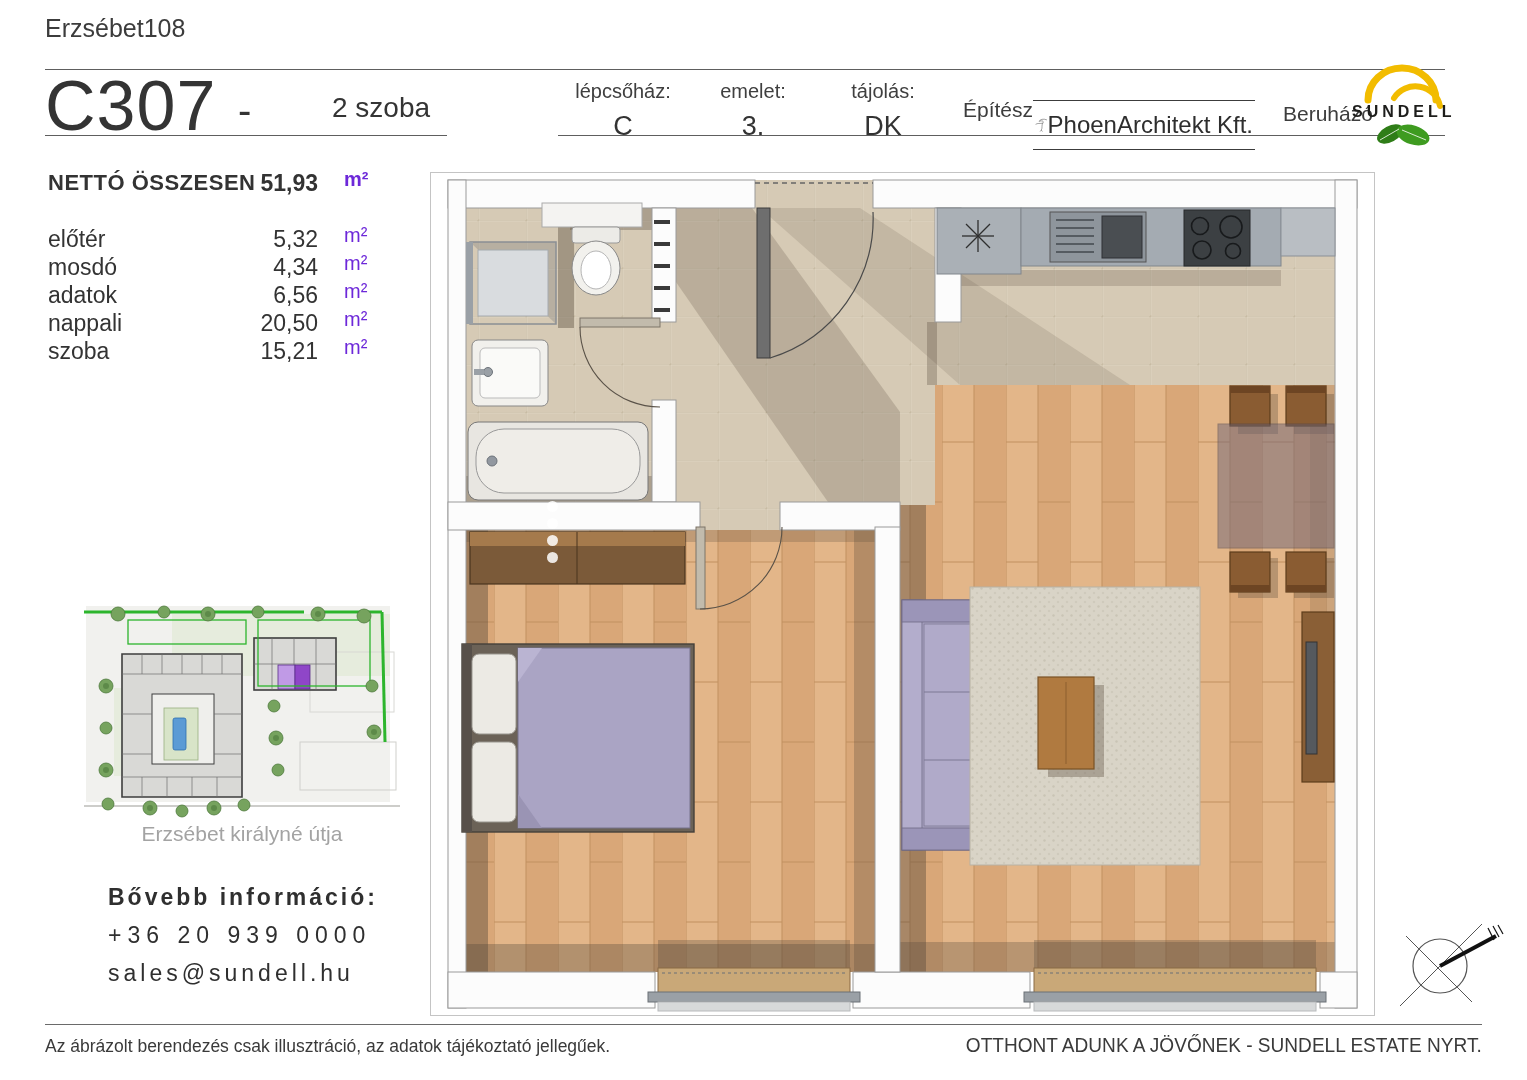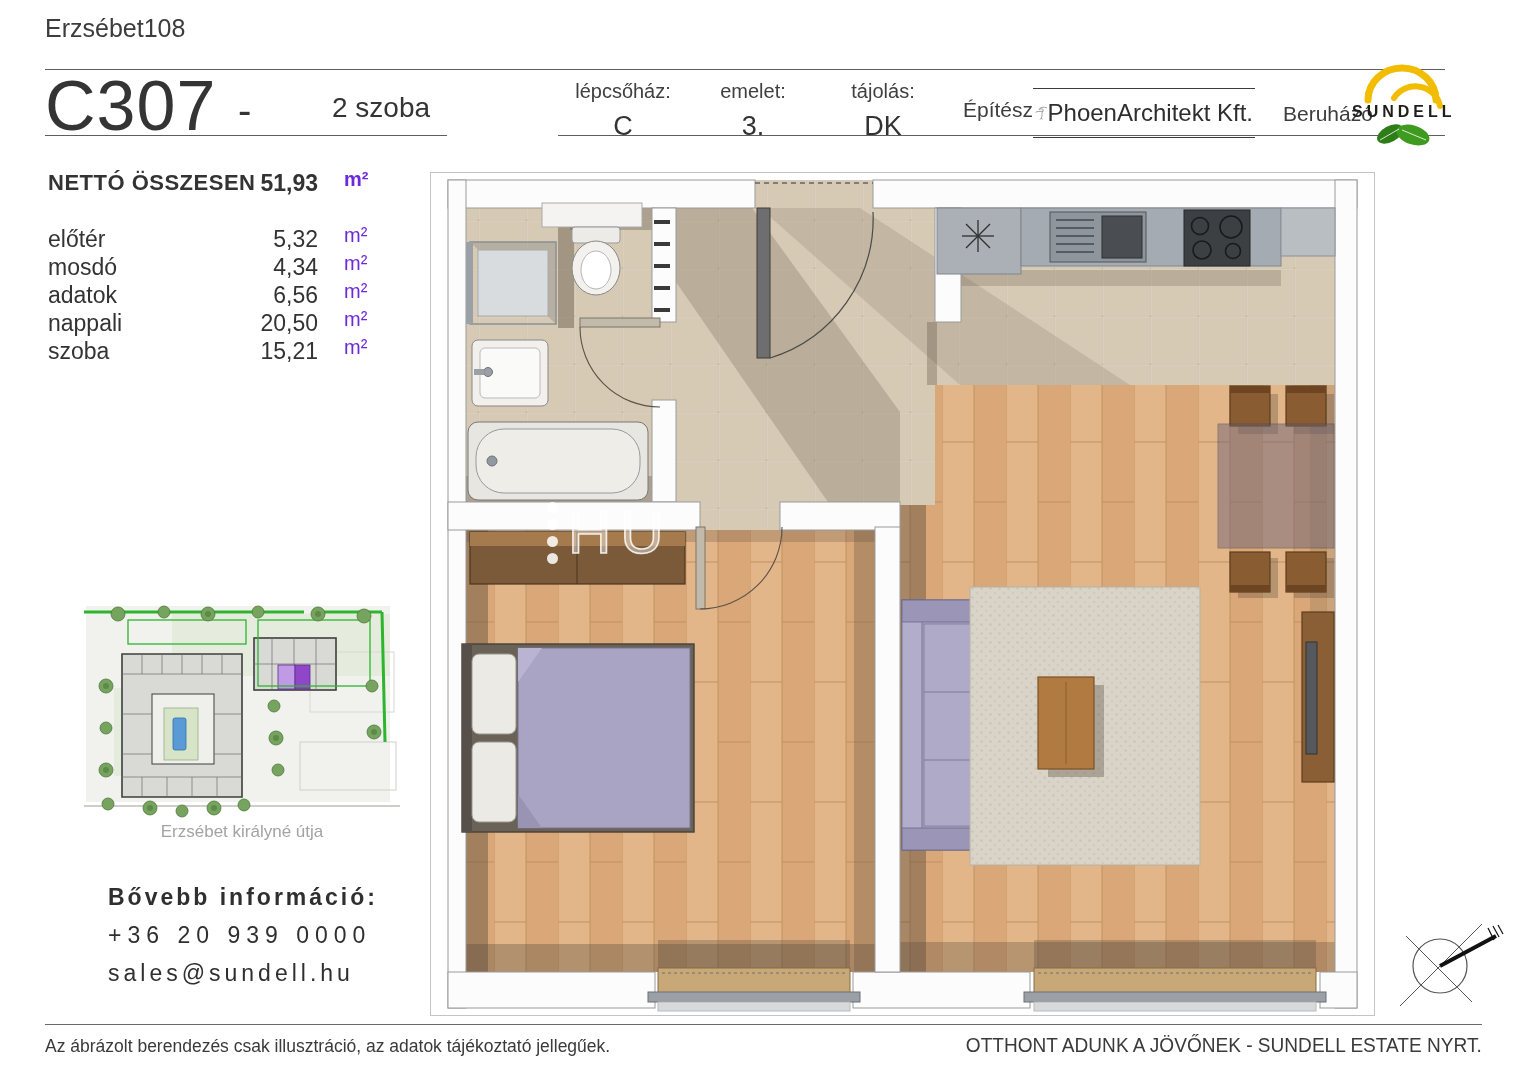--- a/index.html
+++ b/index.html
@@ -13,41 +13,41 @@
   .unitcode{left:45px;top:66px;font-size:70px;letter-spacing:1px;color:#343434;}
   .unitdash{left:238px;top:88px;font-size:40px;color:#343434;}
   .unitrooms{left:332px;top:92px;font-size:28px;color:#343434;}
 
   
   .hcol{position:absolute;width:132px;text-align:center;}
   .hlabel{font-size:20px;color:#3f3f3f;}
   .hvalue{font-size:27px;color:#333;margin-top:8px;}
   .rolelabel{position:absolute;font-size:21px;color:#3d3d3d;}
 
-  .archbox{position:absolute;left:1033px;top:88px;width:218px;
+  .archbox{position:absolute;left:1033px;top:100px;width:218px;
            border-top:1.6px solid #3c3c3c;border-bottom:1.6px solid #3c3c3c;
            display:flex;align-items:center;padding:1px 2px;}
   .archname{font-size:24px;color:#2e2e2e;white-space:nowrap;}
 
   .sundell{position:absolute;left:1352px;top:60px;width:100px;height:92px;}
   .sundellword{position:absolute;left:0;top:43px;width:100px;text-align:center;
                font-size:16px;font-weight:bold;letter-spacing:4px;color:#1d1d1b;}
 
   
   .arealabel{position:absolute;left:48px;font-size:23px;color:#333;}
   .areavalue{position:absolute;left:180px;width:138px;text-align:right;font-size:23px;color:#333;}
   .areaunit{position:absolute;left:344px;font-size:20px;color:#6d28d9;}
   .bold{font-weight:bold;}
 
   
   .contact-h{left:108px;top:884px;font-size:23px;font-weight:bold;letter-spacing:3px;color:#2f2f2f;}
   .contact-p{left:108px;top:922px;font-size:23px;letter-spacing:6px;color:#2f2f2f;}
   .contact-e{left:108px;top:960px;font-size:23px;letter-spacing:4px;color:#2f2f2f;}
 
-  .mapcaption{left:72px;top:822px;width:340px;text-align:center;font-size:17px;color:#a3a3a3;}
+  .mapcaption{left:72px;top:822px;width:340px;text-align:center;font-size:21px;color:#a3a3a3;}
 
   .disclaimer{left:45px;top:1036px;font-size:17.5px;color:#3a3a3a;}
   .footright{right:45px;top:1033px;font-size:20.5px;color:#3a3a3a;
              transform:scaleX(.93);transform-origin:right center;white-space:nowrap;}
 
   
   .wm{position:absolute;left:545px;top:498px;display:flex;align-items:center;z-index:5;}
   .wmtext{font-size:60px;letter-spacing:9px;color:rgba(255,255,255,0.40);
           -webkit-text-stroke:1.6px rgba(255,255,255,0.85);}
   .wmdots{display:flex;flex-direction:column;margin:0 10px 0 2px;}
@@ -420,21 +420,20 @@
   </g>
 </svg>
 
 <div class="wm">
   <span class="wmdots">
       <span></span>
       <span></span>
       <span></span>
       <span></span>
     </span>
-  <span class="wmtext">HU</span>
 </div>
 
 <svg class="abs" style="left:1392px;top:918px;" width="120" height="100" viewBox="0 0 120 100">
   <circle cx="48" cy="48" r="27" fill="none" stroke="#555" stroke-width="1.2"></circle>
   <line x1="8" y1="88" x2="90" y2="6" stroke="#555" stroke-width="1"></line>
   <line x1="14" y1="18" x2="80" y2="84" stroke="#555" stroke-width="1"></line>
   <line x1="48" y1="48" x2="104" y2="18" stroke="#111" stroke-width="4"></line>
   <line x1="96" y1="10" x2="102" y2="22" stroke="#111" stroke-width="1.2"></line>
   <line x1="101" y1="8" x2="107" y2="19" stroke="#111" stroke-width="1.2"></line>
   <line x1="106" y1="7" x2="111" y2="16" stroke="#111" stroke-width="1.2"></line>

